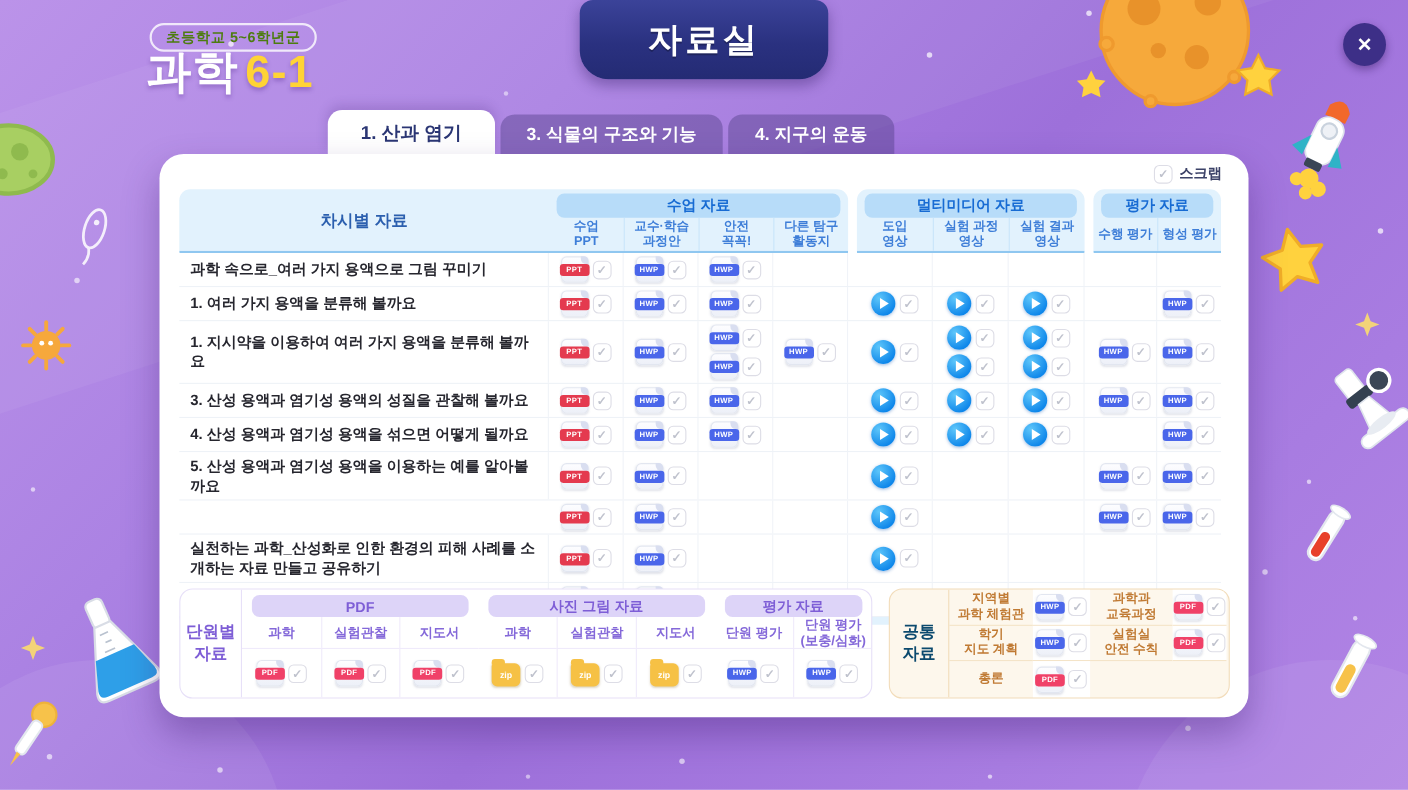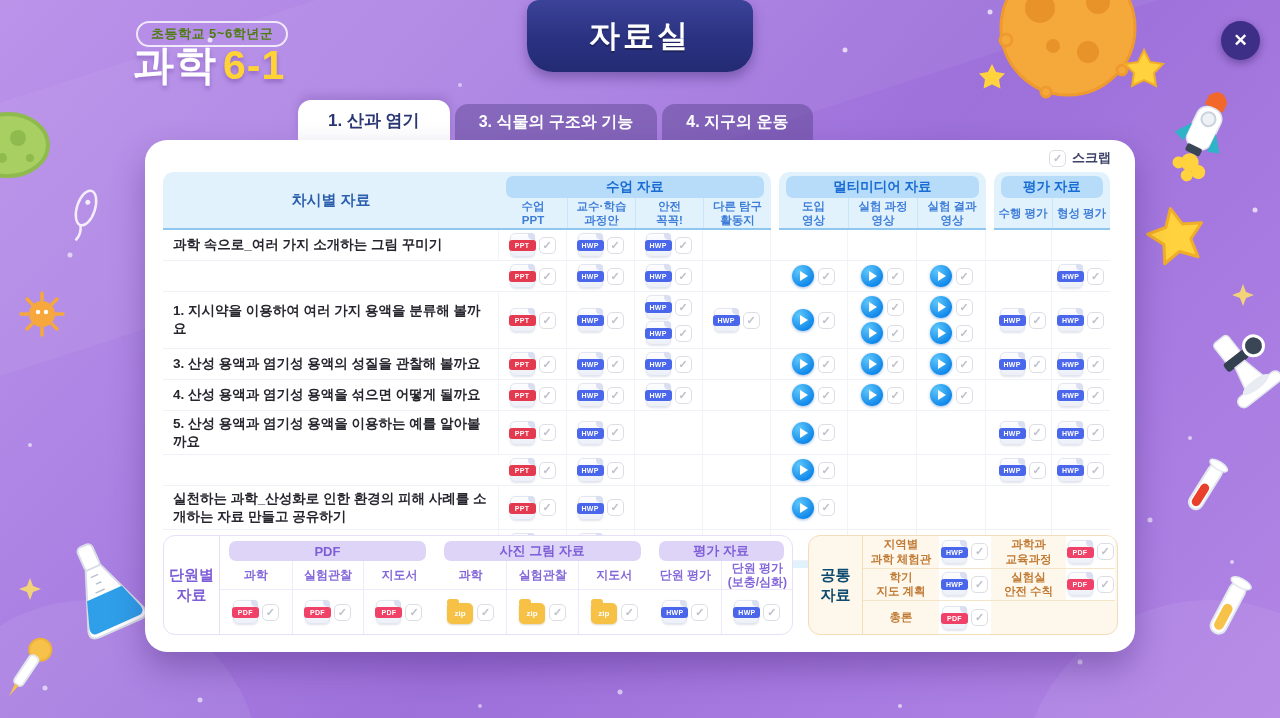--- a/index.html
+++ b/index.html
@@ -280,21 +280,21 @@
 영상</div>
           <div class="sublabel" style="grid-column: 9;">실험 결과
 영상</div>
           <div class="gpill" style="grid-column: 11 / 13;">평가 자료</div>
           <div class="sublabel first" style="grid-column: 11;">수행 평가</div>
           <div class="sublabel" style="grid-column: 12;">형성 평가</div>
         </div>
     </div>
     <div class="tbody" id="tbody">
         <div class="trow">
-          <div class="title-cell">과학 속으로_여러 가지 소개하는 그림 꾸미기</div>
+          <div class="title-cell">과학 속으로_여러 가지 용액으로 그림 꾸미기</div>
           <div class="tcell" style="grid-column: 2;">
             <span class="item">
               <span class="doc ppt">
                 <b>PPT</b>
               </span>
               <span class="cbx">✓</span>
             </span>
           </div>
           <div class="tcell" style="grid-column: 3;">
             <span class="item">
@@ -313,20 +313,21 @@
             </span>
           </div>
           <div class="tcell" style="grid-column: 5;"></div>
           <div class="tcell" style="grid-column: 7;"></div>
           <div class="tcell" style="grid-column: 8;"></div>
           <div class="tcell" style="grid-column: 9;"></div>
           <div class="tcell" style="grid-column: 11;"></div>
           <div class="tcell lastcol" style="grid-column: 12;"></div>
         </div>
         <div class="trow">
+          <div class="title-cell">1. 여러 가지 용액을 분류해 볼까요</div>
           <div class="tcell" style="grid-column: 2;">
             <span class="item">
               <span class="doc ppt">
                 <b>PPT</b>
               </span>
               <span class="cbx">✓</span>
             </span>
           </div>
           <div class="tcell" style="grid-column: 3;">
             <span class="item">

